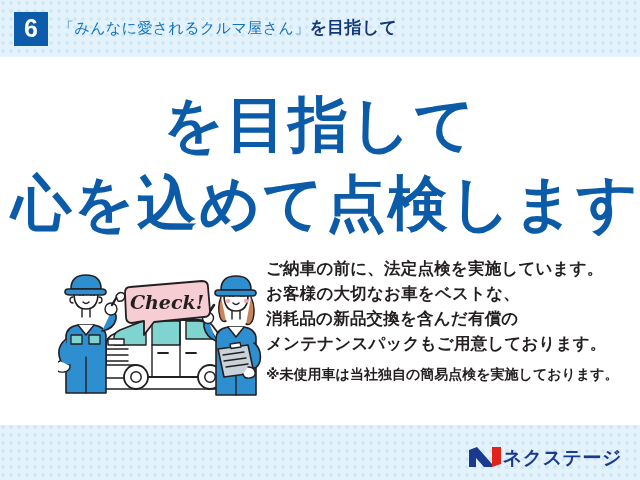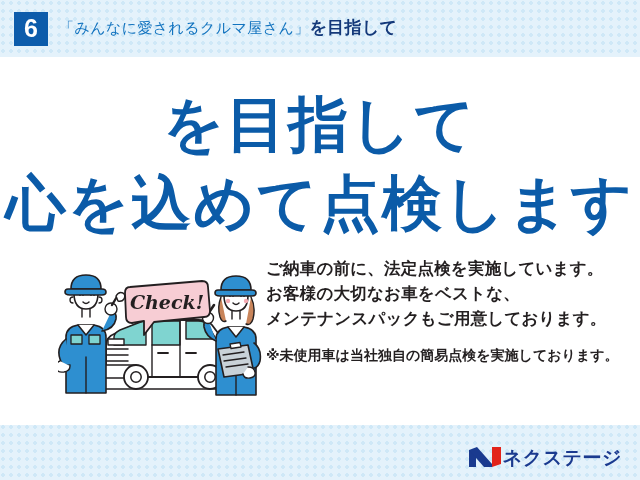--- a/index.html
+++ b/index.html
@@ -91,20 +91,21 @@
     position: absolute;
     left: 0; right: 0;
     top: 38px;
     font-size: 60px;
   }
   #headline-2 {
     position: absolute;
     left: 0; right: 0;
     top: 117px;
     font-size: 60px;
+    text-align: right;
   }
 
   
   #body-copy {
     position: absolute;
     left: 266px;
     top: 200px;
     width: 360px;
     color: #231f20;
   }
@@ -115,21 +116,21 @@
     font-weight: bold;
     letter-spacing: 0.2px;
     font-family: Liberation Mono, monospace;
   }
   .body-note {
     font-size: 14px;
     line-height: 23px;
     white-space: nowrap;
     font-weight: bold;
     letter-spacing: 0px;
-    margin-top: 12px;
+    margin-top: 6px;
   }
 
   
   #illustration {
     position: absolute;
     left: 58px;
     top: 208px;
     width: 205px;
     height: 135px;
   }
@@ -167,20 +168,21 @@
 
   <div id="panel">
 
     <div class="headline" id="headline-1">を目指して</div>
 
     <div class="headline" id="headline-2">心を込めて点検します</div>
 
     <div id="body-copy">
       <div class="body-line">ご納車の前に、法定点検を実施しています。</div>
       <div class="body-line">お客様の大切なお車をベストな、</div>
+      <div class="body-line">消耗品の新品交換を含んだ有償の</div>
       <div class="body-line">メンテナンスパックもご用意しております。</div>
       <div class="body-note">※未使用車は当社独自の簡易点検を実施しております。</div>
     </div>
 
     <div id="illustration">
       <svg width="205" height="135" viewBox="0 0 205 135" xmlns="http://www.w3.org/2000/svg">
         <g fill="none" stroke="#231f20" stroke-width="1.6" stroke-linecap="round" stroke-linejoin="round">
 
           <g>
 

